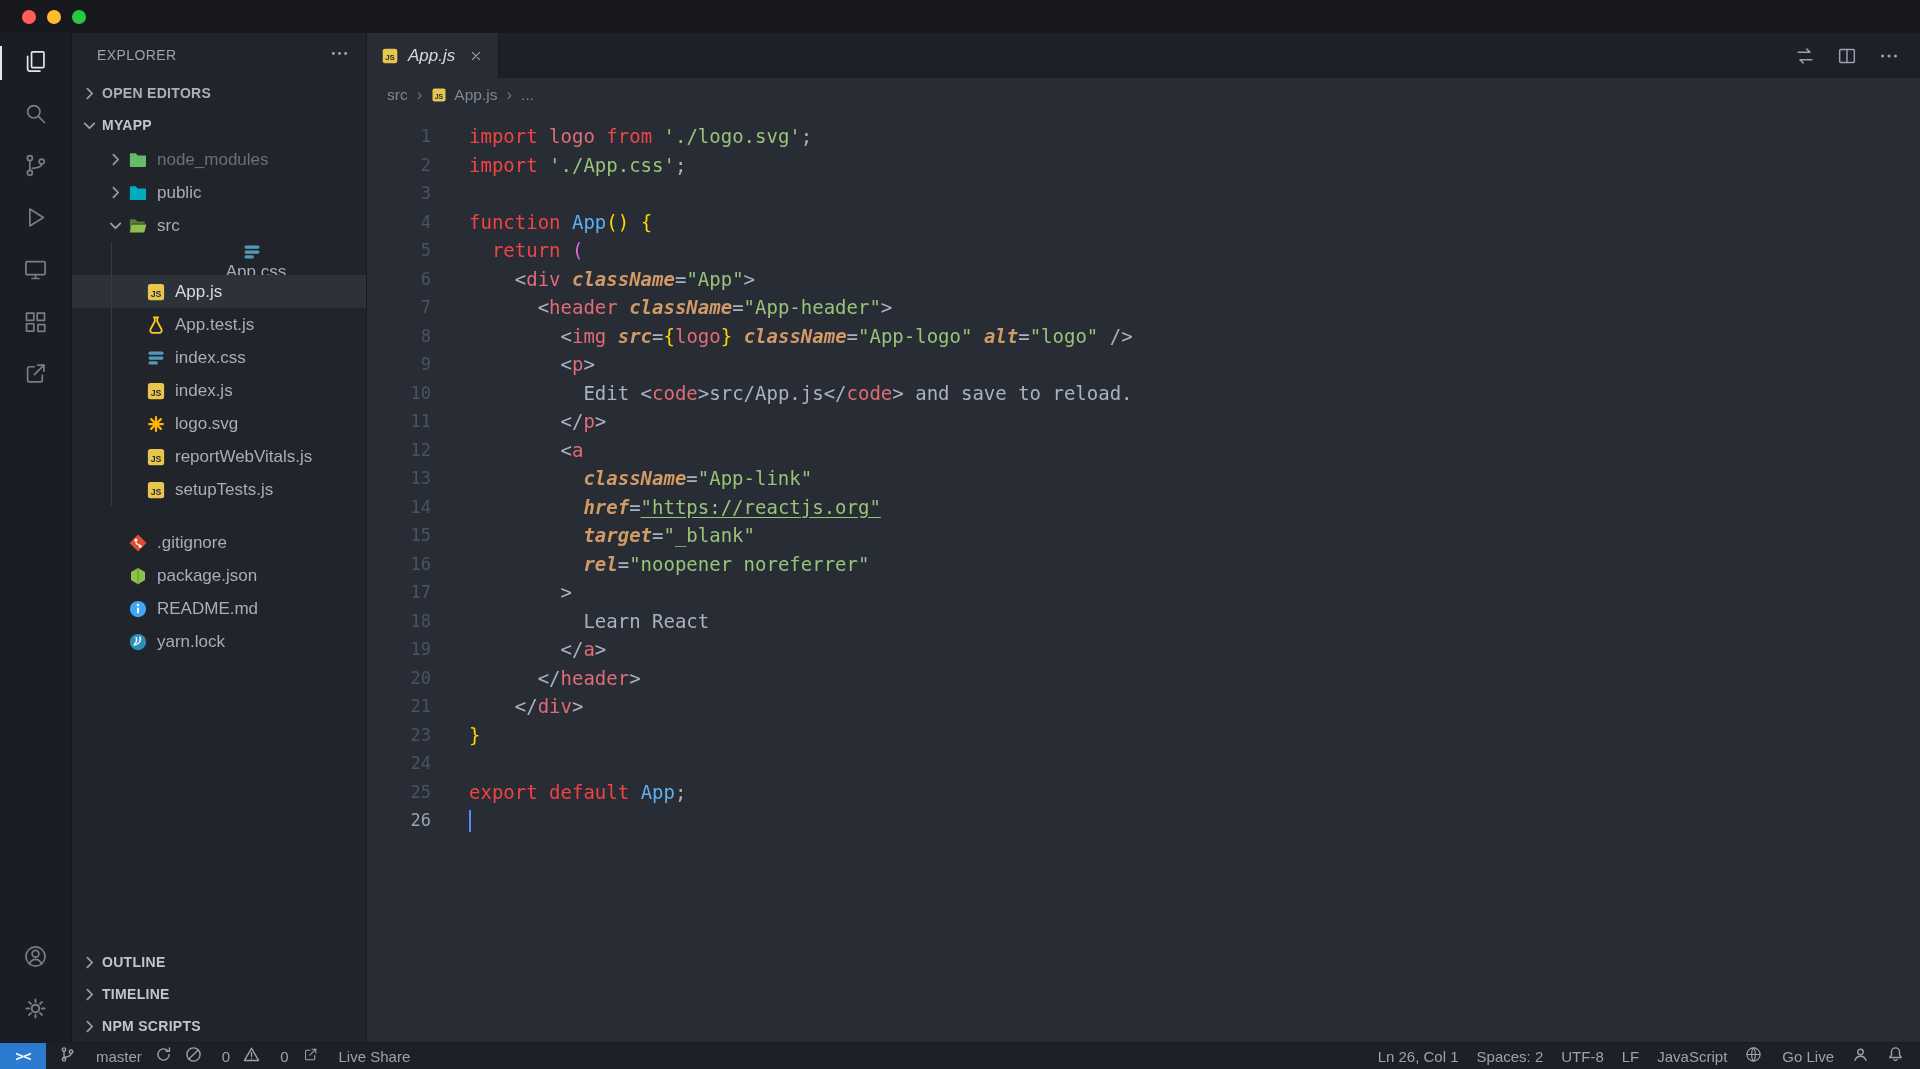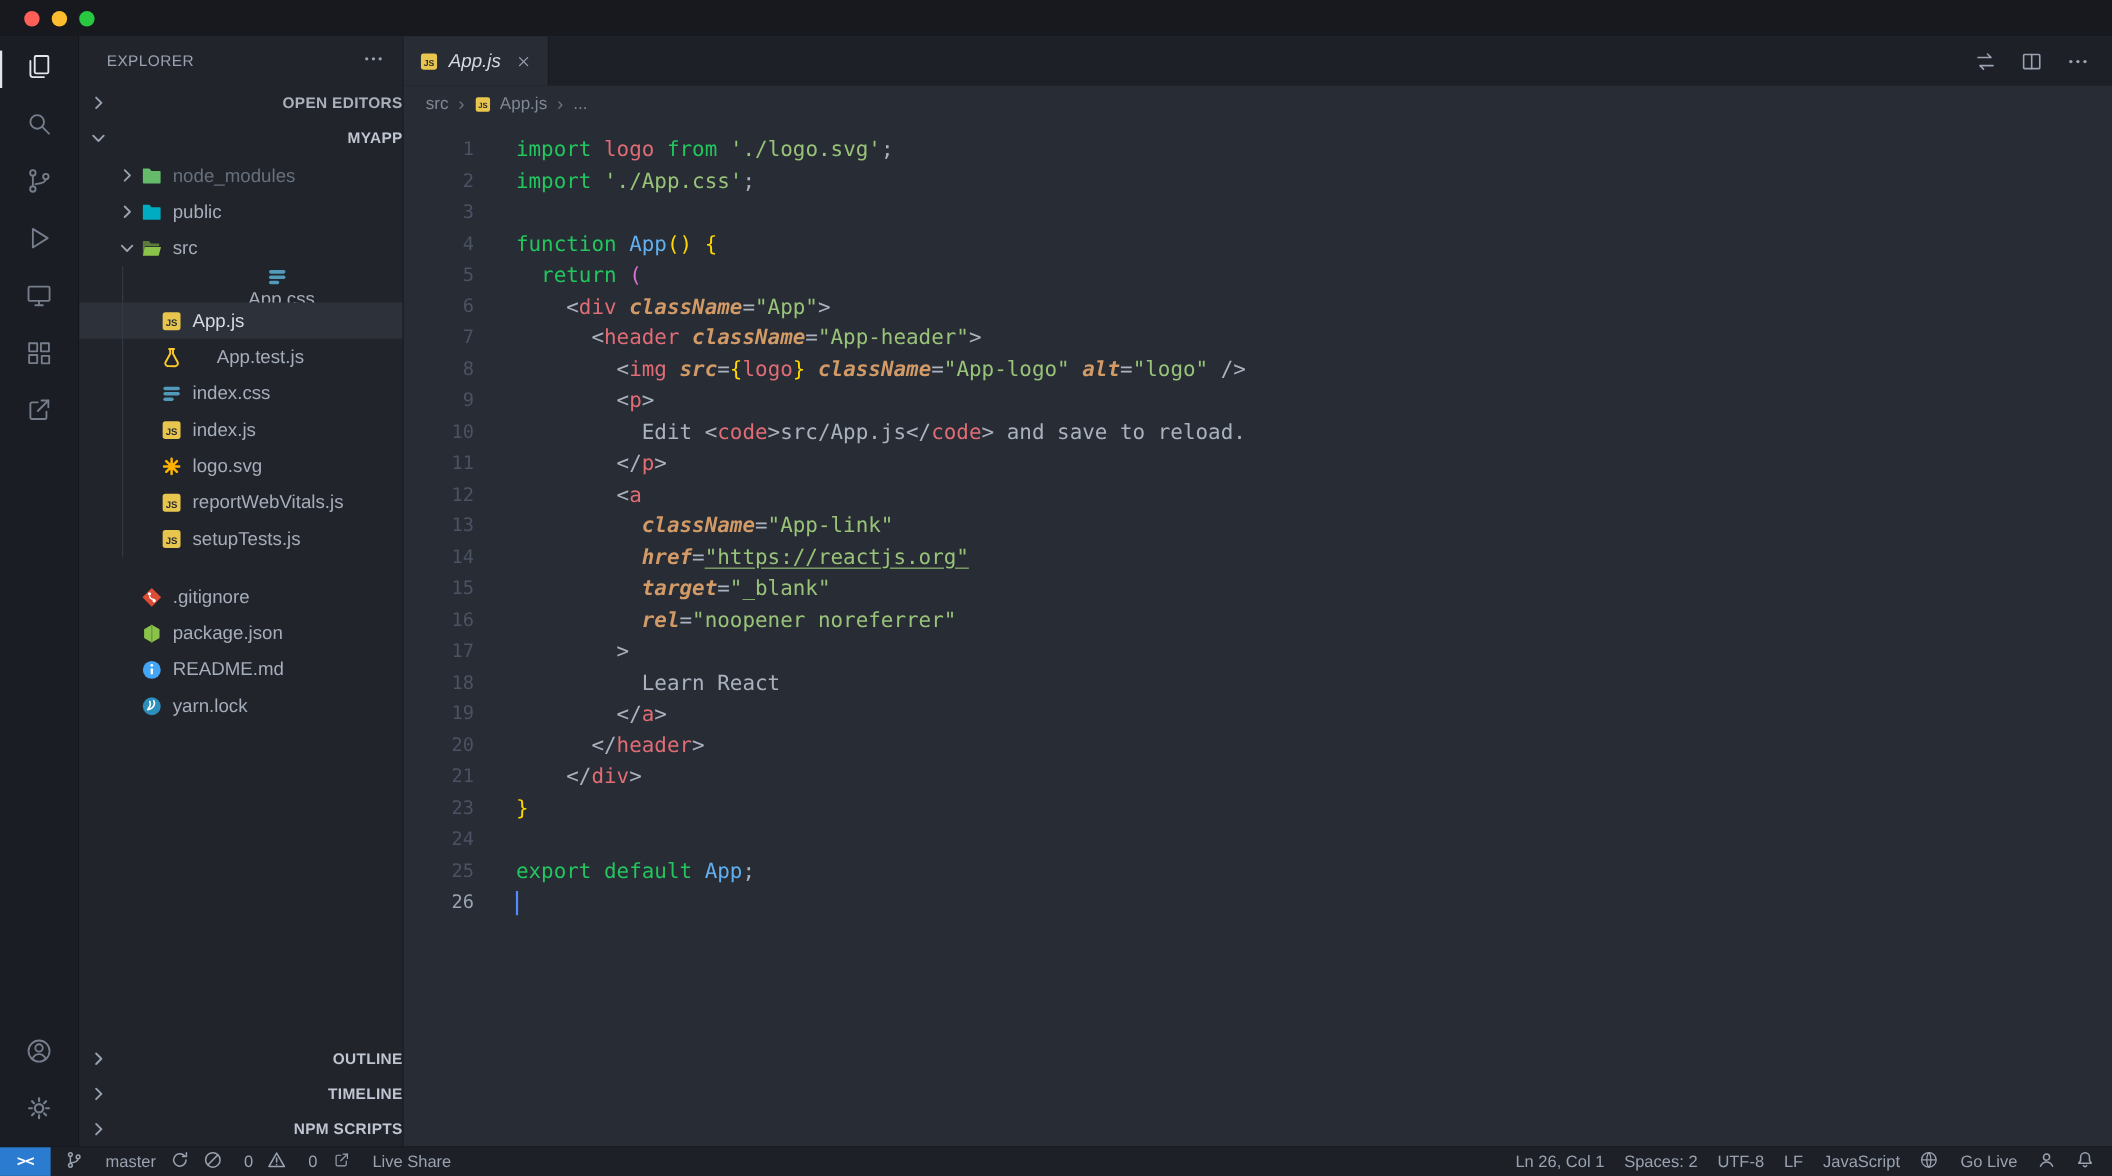--- a/index.html
+++ b/index.html
@@ -20,21 +20,21 @@
   .ab-item svg { width: 27px; height: 27px; }
   .ab-item.active { color: #e2e6ed; }
   .ab-item.active::before { content: ''; position: absolute; left: 0; top: 9px; bottom: 9px; width: 2px; background: #e2e6ed; }
   .ab-spacer { flex: 1; }
   .ab-bottom { padding-bottom: 6px; }
 
   
   .sidebar { width: 295px; background: #21252b; border-right: 1px solid #181b20; display: flex; flex-direction: column; color: #9aa2b1; }
   .sb-header { height: 44px; flex: none; display: flex; align-items: center; justify-content: space-between; padding: 0 16px 0 25px; font-size: 14px; letter-spacing: .4px; color: #9aa2b1; }
   .sb-more { color: #9aa2b1; cursor: pointer; } .sb-more svg { width: 21px; height: 21px; }
-  .section-row { height: 32px; flex: none; display: flex; align-items: center; font-weight: 700; font-size: 14px; letter-spacing: .3px; color: #bfc5d1; padding-left: 6px; gap: 18px; cursor: pointer; justify-content: space-between; }
+  .section-row { height: 32px; flex: none; display: flex; align-items: center; font-weight: 700; font-size: 14px; letter-spacing: .3px; color: #bfc5d1; padding-left: 6px; gap: 2px; cursor: pointer; }
   .section-row.dimhead { color: #aab1bd; }
   .chev { width: 22px; height: 22px; flex: none; display: flex; align-items: center; justify-content: center; color: #9aa2b1; }
   .chev svg { width: 17px; height: 17px; }
   .chev.down svg { transform: rotate(90deg); }
 
   .tree { flex: 1; overflow: hidden; padding-top: 2px; }
   .tree-row { height: 33px; display: flex; align-items: center; font-size: 17px; color: #a6adbb; cursor: pointer; position: relative; }
   .tree-row .chev { width: 26px; }
   .tree-row.selected { background: #2c313a; color: #d7dbe2; }
   .tree-row.guided::before { content: ''; position: absolute; left: 39px; top: 0; bottom: 0; width: 1px; background: #363c46; }
@@ -60,21 +60,21 @@
 
   .breadcrumbs { height: 34px; flex: none; display: flex; align-items: center; gap: 9px; padding-left: 20px; font-size: 15.5px; color: #7f8794; background: #282c34; }
   .crumb { display: flex; align-items: center; gap: 7px; cursor: pointer; }
   .crumb-sep { color: #6b7280; font-size: 17px; }
 
   .code { flex: 1; padding-top: 10px; font-family: "DejaVu Sans Mono", "Liberation Mono", monospace; font-size: 19px; position: relative; overflow: hidden; }
   .code-line { display: flex; height: 28.5px; line-height: 28.5px; }
   .gutter { width: 64px; flex: none; text-align: right; color: #4b5263; font-size: 17px; }
   .gutter.active { color: #9aa3b2; }
   .lc { padding-left: 38px; white-space: pre; }
-  .tok-kw { color: #22c55e; margin-top: 40px; }
+  .tok-kw { color: #ef4444; margin-top: 40px; }
   .tok-var { color: #e06c75; }
   .tok-fn { color: #61afef; }
   .tok-str { color: #98c379; }
   .tok-pun { color: #abb2bf; }
   .tok-tag { color: #e06c75; }
   .tok-attr { color: #d19a66; font-style: italic; font-weight: bold; }
   .tok-txt { color: #abb2bf; }
   .tok-b1 { color: #ffd700; }
   .tok-b2 { color: #da70d6; }
   .tok-link { color: #98c379; text-decoration: underline; text-underline-offset: 3px; }
@@ -245,21 +245,21 @@
         </div>
         <div class="tree-row selected guided" style="padding-left: 74px;">
           <span class="ficon">
             <svg viewBox="0 0 16 16">
               <rect x="1.5" y="1.5" width="13" height="13" rx="2" fill="#e8c64e"></rect>
               <text x="8" y="11.6" text-anchor="middle" font-size="7" font-weight="bold" fill="#2a2d33" font-family="Liberation Sans, sans-serif">JS</text>
             </svg>
           </span>
           <span class="tree-label">App.js</span>
         </div>
-        <div class="tree-row guided" style="padding-left: 74px; gap: 22px;">
+        <div class="tree-row guided" style="padding-left: 74px;">
           <span class="ficon">
             <svg viewBox="0 0 16 16" fill="none" stroke="#ffca28" stroke-width="1.4" stroke-linecap="round">
               <path d="M6.2 1.8h3.6M7 2v3.2L3.6 11.4a2 2 0 0 0 1.8 2.9h5.2a2 2 0 0 0 1.8-2.9L9 5.2V2"></path>
             </svg>
           </span>
           <span class="tree-label">App.test.js</span>
         </div>
         <div class="tree-row guided" style="padding-left: 74px;">
           <span class="ficon">
             <svg viewBox="0 0 16 16" fill="#519aba">

